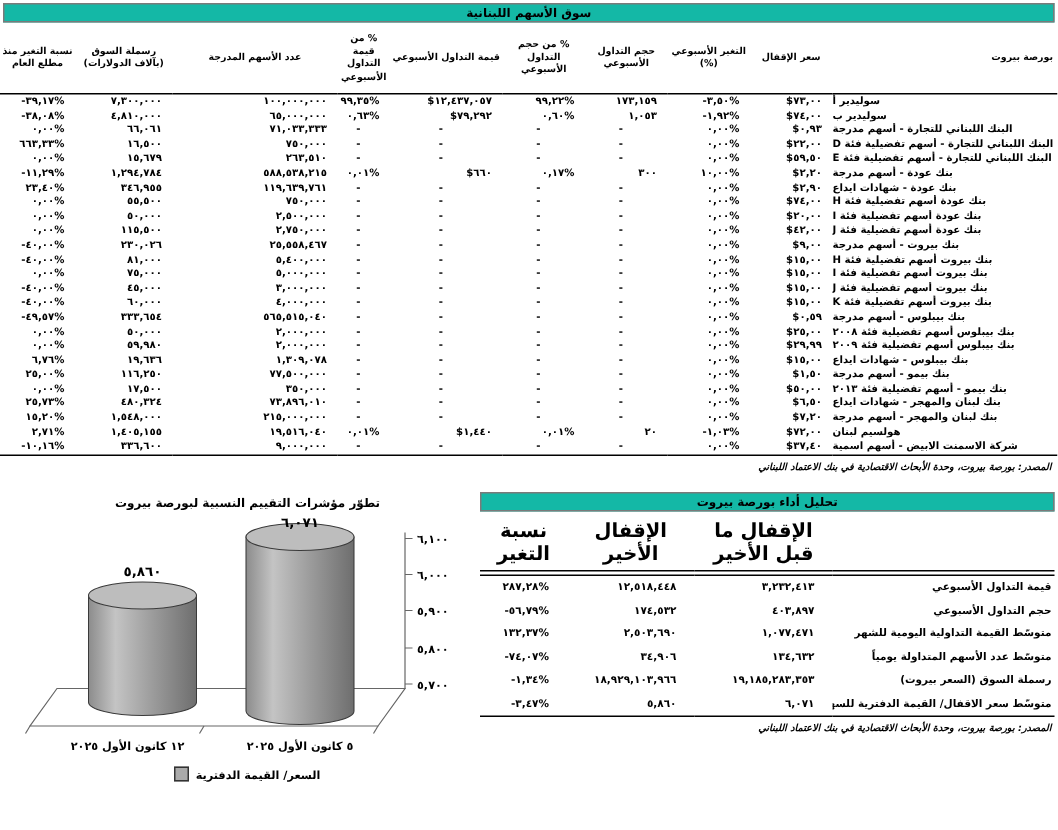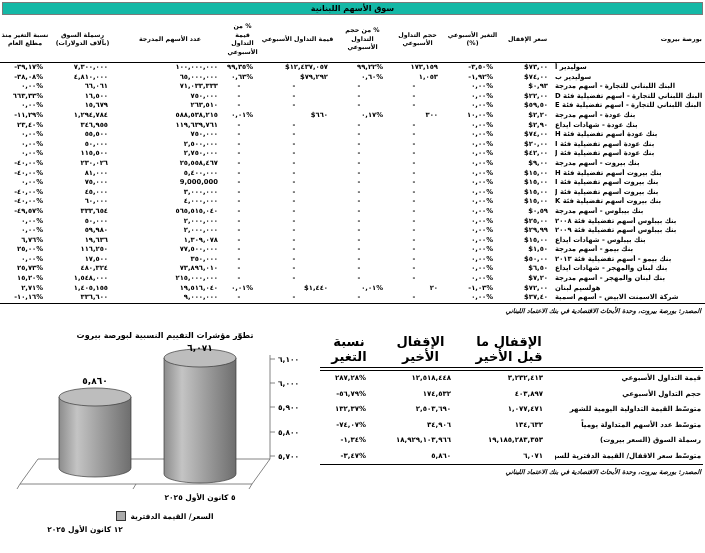--- a/index.html
+++ b/index.html
@@ -47,21 +47,21 @@
   .an td.num{direction:ltr;text-align:right;padding-right:12px;}
   .an tbody tr:last-child td{border-bottom:1px solid #000;}
   #analysis-source{display:block;text-align:right;padding:3px 2px 0 0;}
 
   
   #chart{position:absolute;top:328px;left:0;width:330px;height:225px;}
   #chart-title{text-align:center;font-size:8px;font-weight:bold;padding-top:3px;height:12px;}
   #chart svg{display:block;margin-top:0;}
   svg text{direction:ltr;font-family:"DejaVu Sans",sans-serif;}
   .xlab{position:absolute;top:165px;width:120px;text-align:center;font-size:7.5px;font-weight:bold;}
-  #xlab-left{left:25px;margin-top:32px;}
+  #xlab-left{left:25px;}
   #xlab-right{left:140px;}
   #legend{position:absolute;top:183px;left:0;width:330px;display:flex;justify-content:center;align-items:center;gap:4px;direction:ltr;}
   #legend .box{width:8px;height:8px;background:#aaaaaa;border:1px solid #333;}
   #legend .txt{font-size:7.5px;font-weight:bold;direction:rtl;}
   #chart-source{position:absolute;top:210px;left:0;width:345px;text-align:center;
     font-size:7px;font-weight:bold;font-style:italic;text-decoration:underline;}
 </style>
 </head>
 <body>
 
@@ -240,21 +240,21 @@
         <td class="num">-٤٠,٠٠%</td>
       </tr>
       <tr>
         <td class="lbl">بنك بيروت أسهم تفضيلية فئة I</td>
         <td class="num">$١٥,٠٠</td>
         <td class="num">٠,٠٠%</td>
         <td class="num dash">-</td>
         <td class="num dash">-</td>
         <td class="num dash">-</td>
         <td class="num dash">-</td>
-        <td class="num">9,000,000</td>
+        <td class="num">٥,٠٠٠,٠٠٠</td>
         <td class="num">٧٥,٠٠٠</td>
         <td class="num">٠,٠٠%</td>
       </tr>
       <tr>
         <td class="lbl">بنك بيروت أسهم تفضيلية فئة J</td>
         <td class="num">$١٥,٠٠</td>
         <td class="num">٠,٠٠%</td>
         <td class="num dash">-</td>
         <td class="num dash">-</td>
         <td class="num dash">-</td>
@@ -449,20 +449,21 @@
   <div id="xlab-right" class="xlab">٥ كانون الأول ٢٠٢٥</div>
 
   <div id="legend">
     <span class="box"></span>
     <span class="txt">السعر/ القيمة الدفترية</span>
   </div>
 
 </div>
 
 <div id="analysis">
+  <div id="analysis-title-bar" class="bar-title">تحليل أداء بورصة بيروت</div>
   <table class="an">
     <colgroup>
       <col style="width:148px">
         <col style="width:92px">
         <col style="width:85px">
         <col style="width:58px">
     </colgroup>
     <thead>
       <tr>
         <th class="first"></th>

